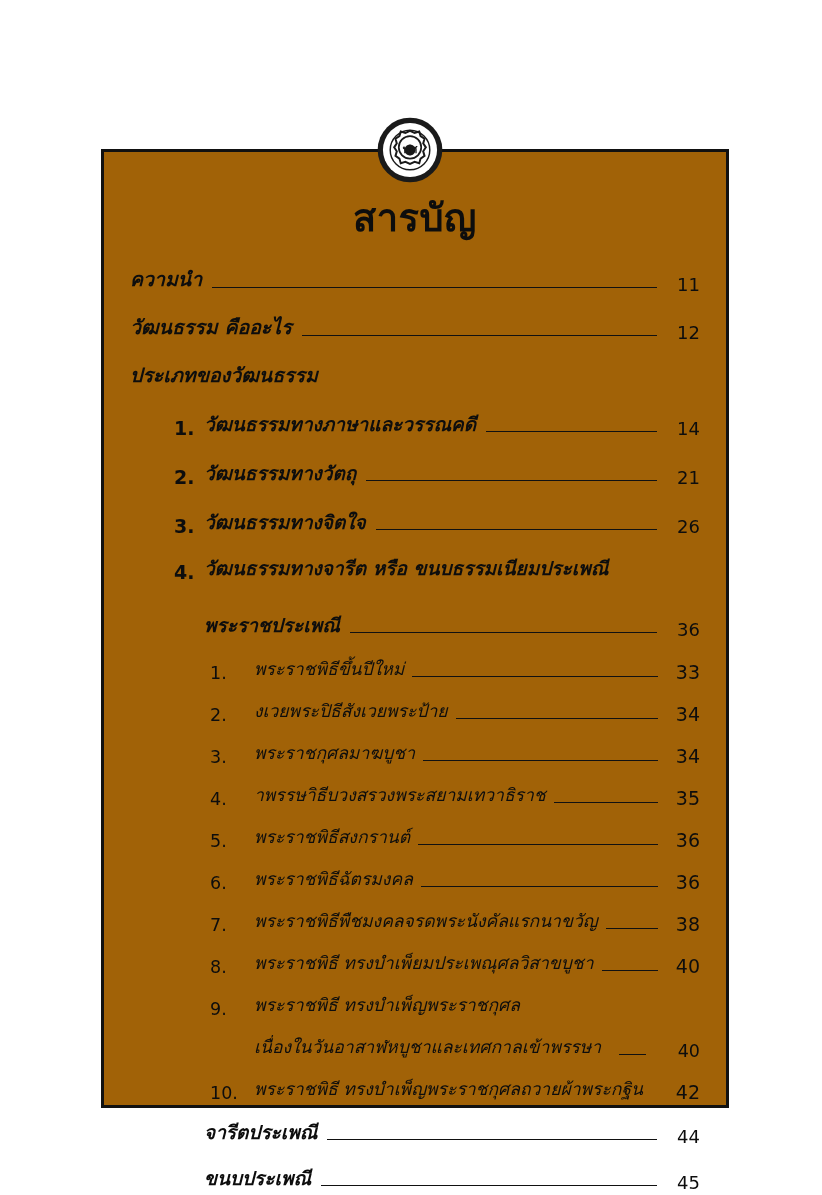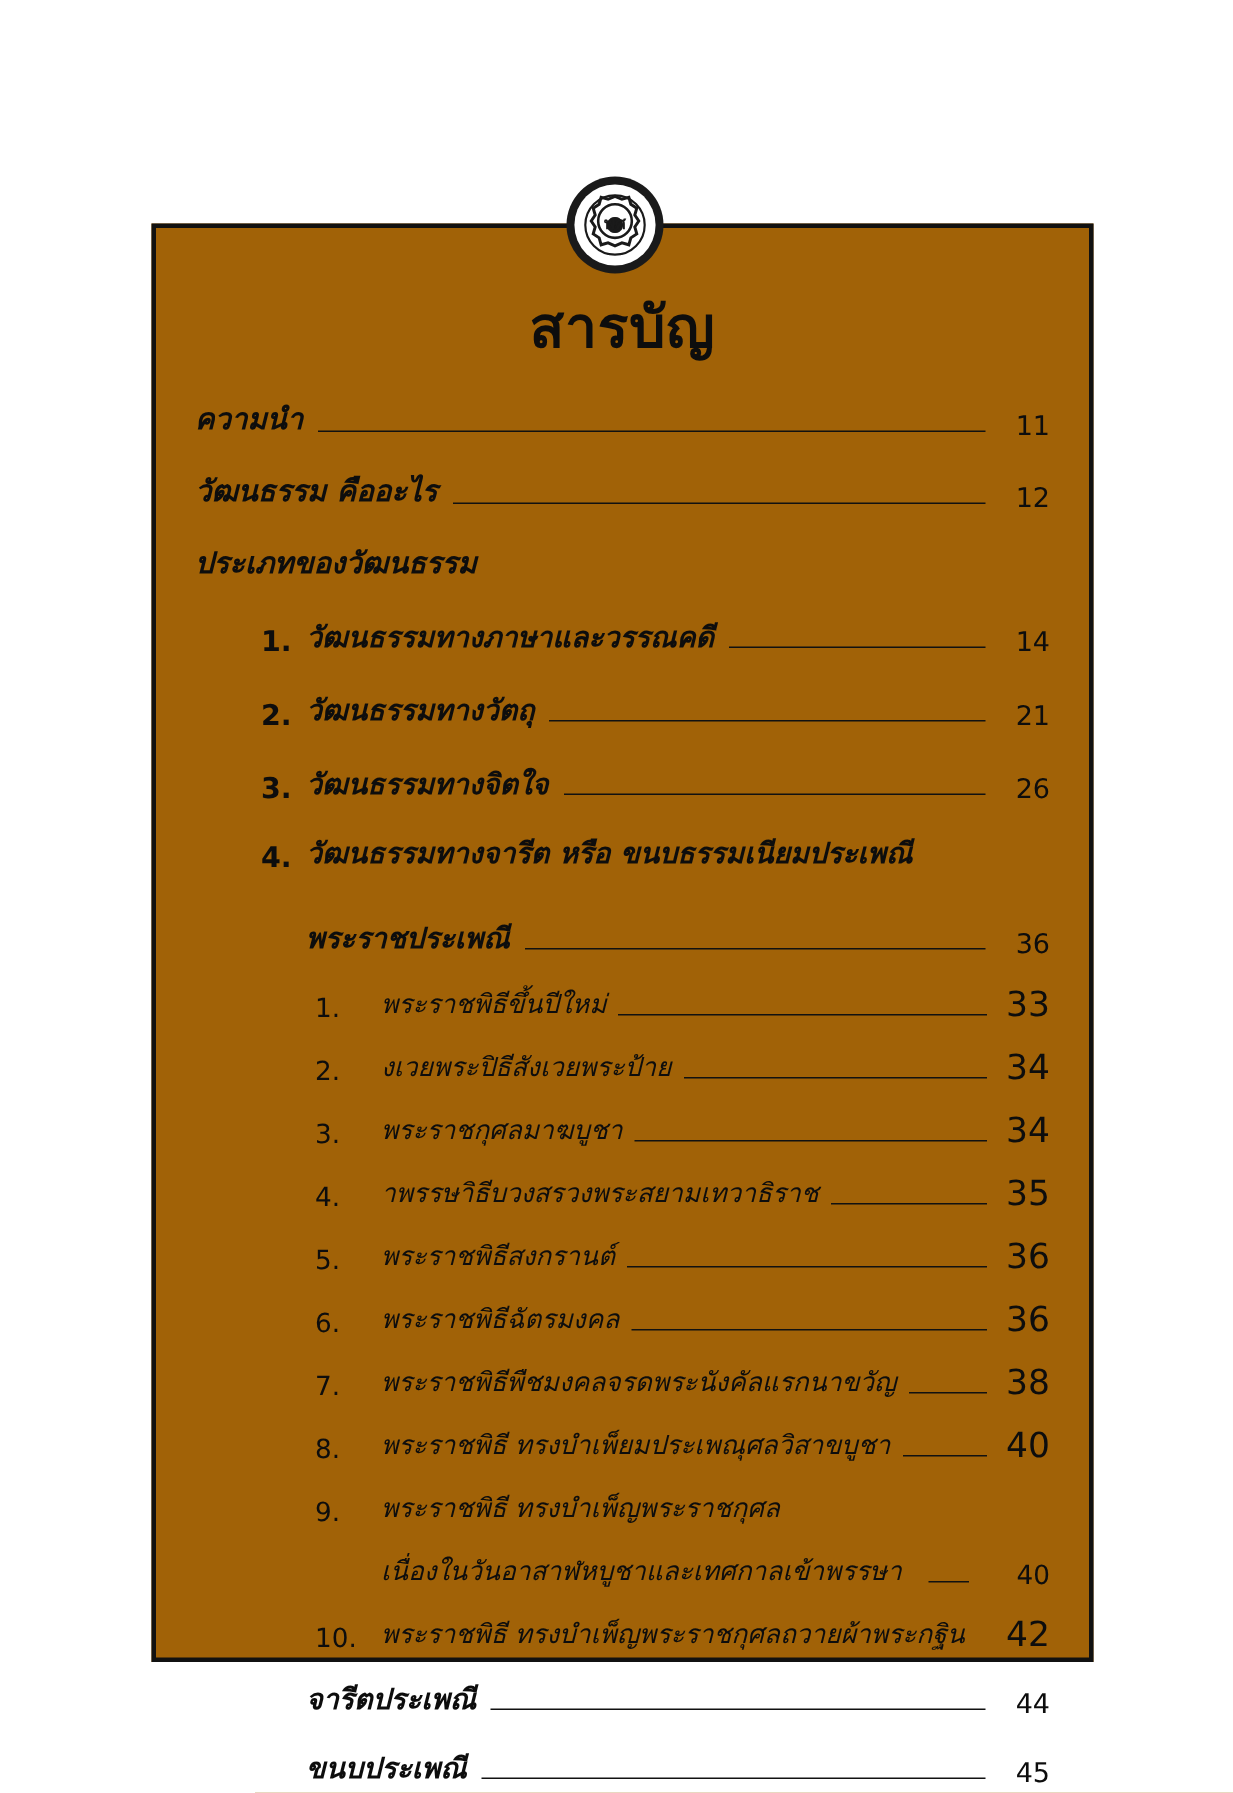--- a/index.html
+++ b/index.html
@@ -128,21 +128,21 @@
   .lvl1cont .toc-page { font-weight: normal; font-size: 18px; }
 
   
   .lvl2 {
     font-size: 17.5px;
     font-weight: normal;
     padding-left: 80px;
     margin-bottom: 14px;
   }
   .lvl2 .toc-num { width: 44px; }
-  .lvl2 .toc-page { font-size: 23px; }
+  .lvl2 .toc-page { font-size: 19px; }
   .lvl2 .toc-leader { margin: 0 8px 6px 8px; }
 
   
   .lvl2cont {
     font-size: 17.5px;
     font-weight: normal;
     padding-left: 124px;
     margin-bottom: 14px;
     gap: 16px;
   }

